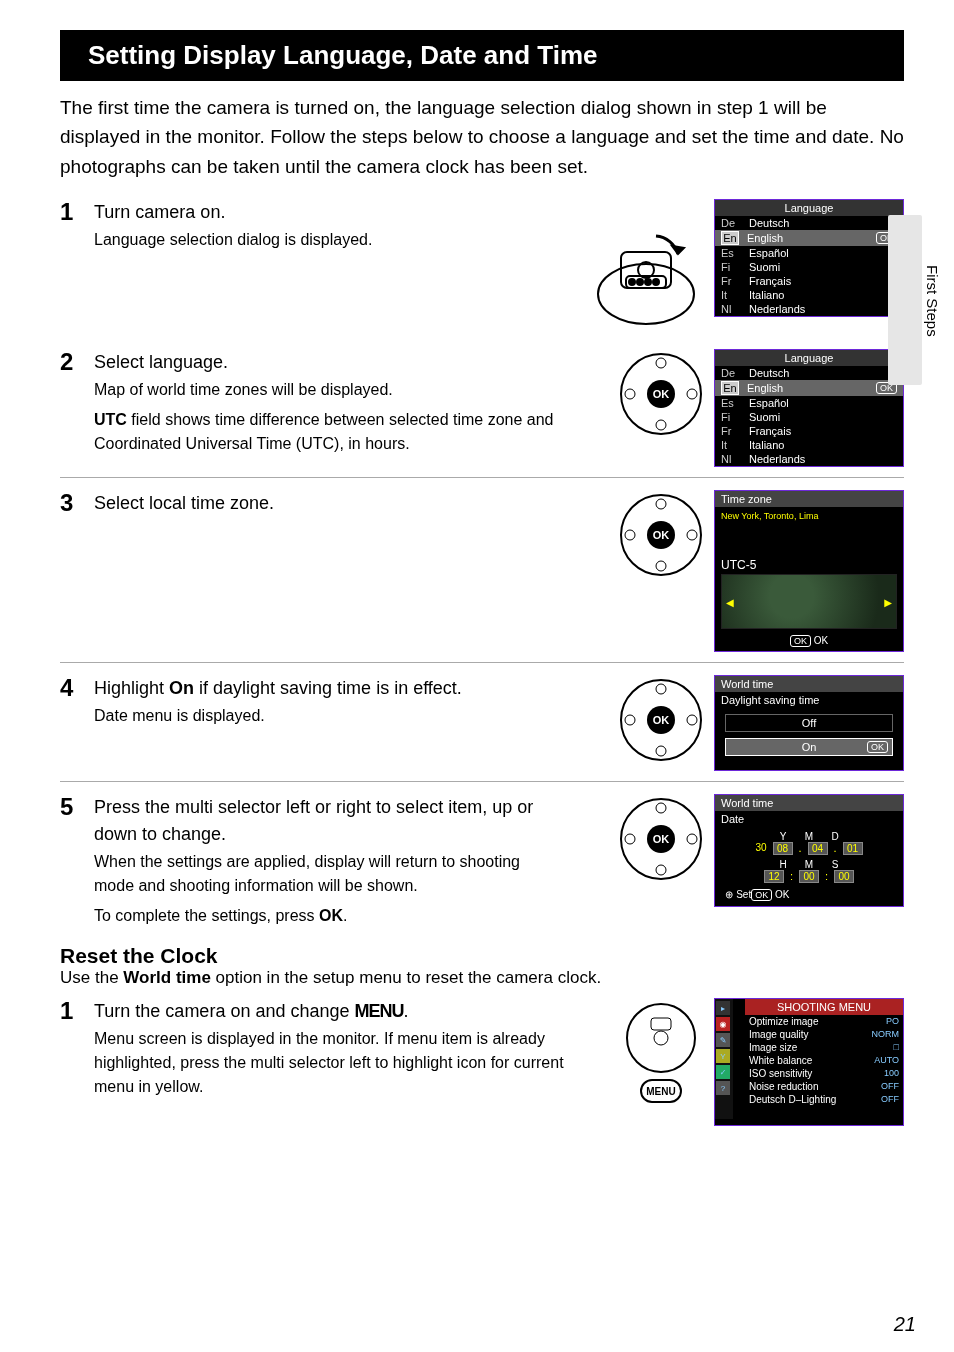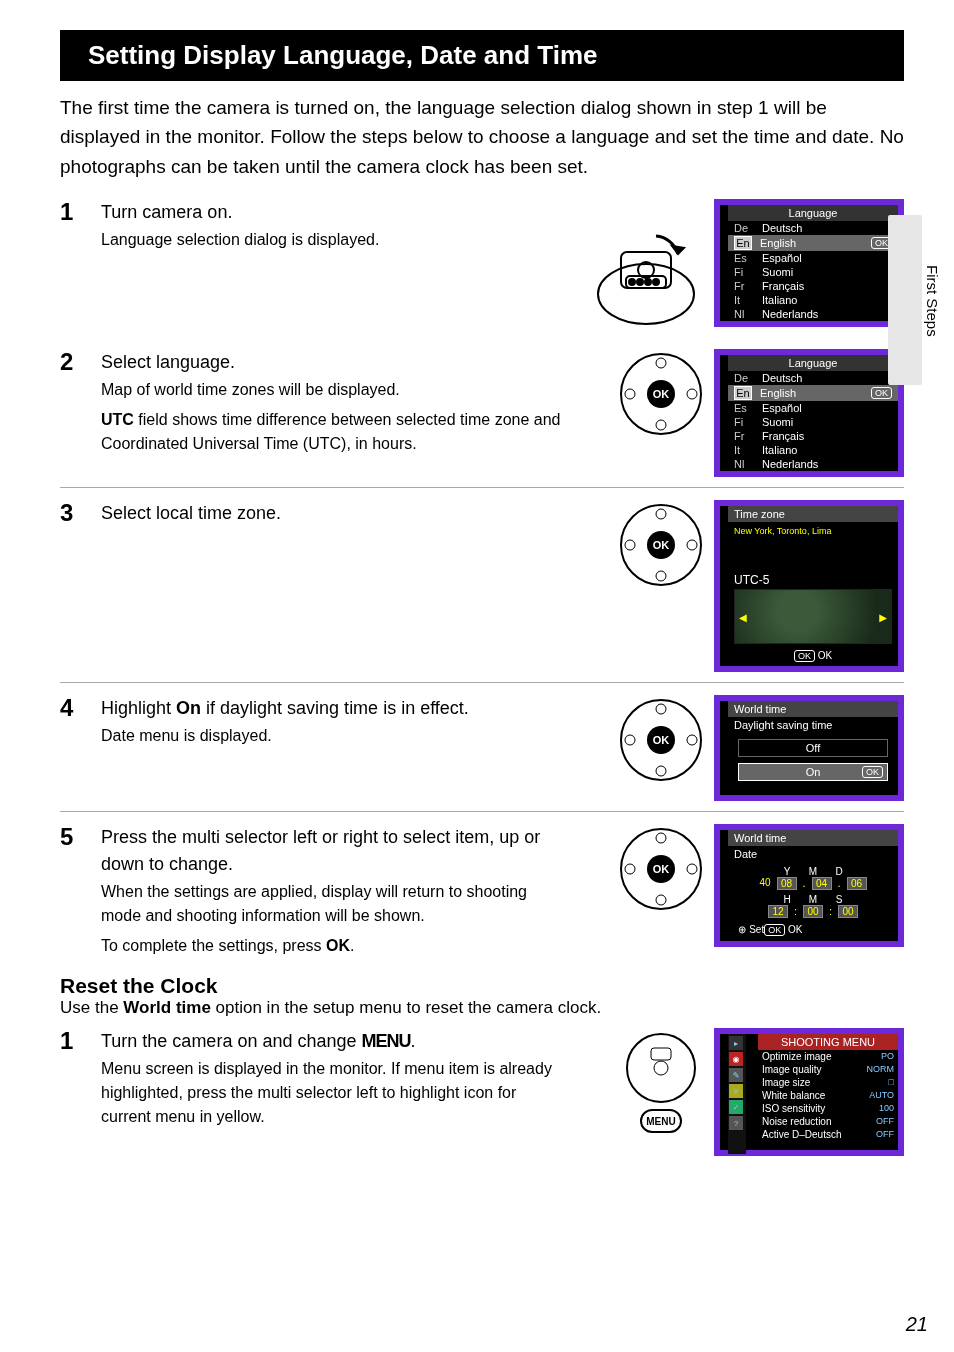--- a/index.html
+++ b/index.html
@@ -47,21 +47,20 @@
     font-size: 24px;
     font-weight: bold;
     line-height: 1.1;
     flex-shrink: 0;
   }
   .step-text {
     flex: 1 1 auto;
     padding-right: 10px;
     font-size: 17px;
     line-height: 1.5;
-    margin-left: 7px;
   }
   .step-text .title { font-size: 18px; margin-bottom: 2px; }
   .step-text .body { font-size: 16px; margin-bottom: 6px; }
   .step-media {
     width: 330px;
     flex-shrink: 0;
     display: flex;
     gap: 8px;
     align-items: flex-start;
     justify-content: flex-end;
@@ -77,22 +76,21 @@
     display: flex; align-items: center; justify-content: center;
   }
   .ok-pad svg, .menu-pad svg { display:block; }
   .menu-pad { width: 90px; height: 110px; display:flex; align-items:center; justify-content:center; }
   .lcd {
     background: #000;
     color: #fff;
     font-family: Arial, sans-serif;
     font-size: 11px;
     width: 190px;
-    border: 6px solid #6d28d9;
-    padding-left: 8px;
+    border: 1px solid #6d28d9;
   }
   .lcd-title {
     background: #333;
     text-align: center;
     padding: 2px 0;
     font-size: 11px;
   }
   .lcd-row {
     display: flex;
     gap: 8px;
@@ -155,21 +153,21 @@
   .lcd-shoot .menu-tabs .t { width:14px; height:14px; background:#333; color:#8cf; font-size:8px; display:flex; align-items:center; justify-content:center;}
   .lcd-shoot .menu-tabs .t.sel { background:#b22; color:#fff; }
   .lcd-shoot .menu-tabs .t.g { background:#2a6; }
   .lcd-shoot .menu-tabs .t.y { background:#aa2; }
   .lcd-shoot .menu-tabs .t.p { background:#555;}
   .lcd-shoot .rows { margin-left:30px; }
   .lcd-shoot .rows .r { display:flex; justify-content:space-between; padding:1px 4px; font-size:10px; }
   .lcd-shoot .rows .r .v { color:#8cf; font-size:9px; }
   .h2 { font-size: 21px; font-weight: bold; color:#000; margin-top: 1px; }
   .sub { font-size: 17px; margin-bottom: 10px; }
-  .page-num { position:absolute; bottom: 16px; right: 26px; font-size: 20px; font-style: italic; }
+  .page-num { position:absolute; bottom: 16px; right: 38px; font-size: 20px; font-style: italic; }
   .menu-word { font-family: Arial; font-weight: 900; letter-spacing: -1px; }
   .ok-word { font-family: Arial; font-weight: 900; letter-spacing: 0; }
 </style>
 </head>
 <body>
 
 <div class="side-tab"></div>
 <div class="side-label">First Steps</div>
 
 <div class="section-title">Setting Display Language, Date and Time</div>
@@ -390,26 +388,26 @@
     <div class="lcd">
       <div style="background:#444;padding:2px 6px;font-size:11px;">World time</div>
       <div style="padding:2px 6px;font-size:11px;">Date</div>
       <div class="lcd-date-grid">
         <div class="lcd-date-row">
           <span class="lbl">Y</span>
           <span class="lbl">M</span>
           <span class="lbl">D</span>
         </div>
         <div class="lcd-date-row">
-          <span style="color:#ff0;font-size:10px;">40</span>
+          <span style="color:#ff0;font-size:10px;">30</span>
             <span class="val">08</span>
             <span class="sep">.</span>
             <span class="val">04</span>
             <span class="sep">.</span>
-            <span class="val">06</span>
+            <span class="val">01</span>
         </div>
         <div class="lcd-date-row" style="margin-top:4px;">
           <span class="lbl">H</span>
           <span class="lbl">M</span>
           <span class="lbl">S</span>
         </div>
         <div class="lcd-date-row">
           <span class="val">12</span>
             <span class="sep">:</span>
             <span class="val">00</span>
@@ -478,21 +476,21 @@
             </div>
             <div class="r">
               <span>ISO sensitivity</span>
               <span class="v">100</span>
             </div>
             <div class="r">
               <span>Noise reduction</span>
               <span class="v">OFF</span>
             </div>
             <div class="r">
-              <span>Active D–Deutsch</span>
+              <span>Deutsch D–Lighting</span>
               <span class="v">OFF</span>
             </div>
           </div>
       </div>
     </div>
   </div>
 </div>
 
 <div class="page-num">21</div>
 

